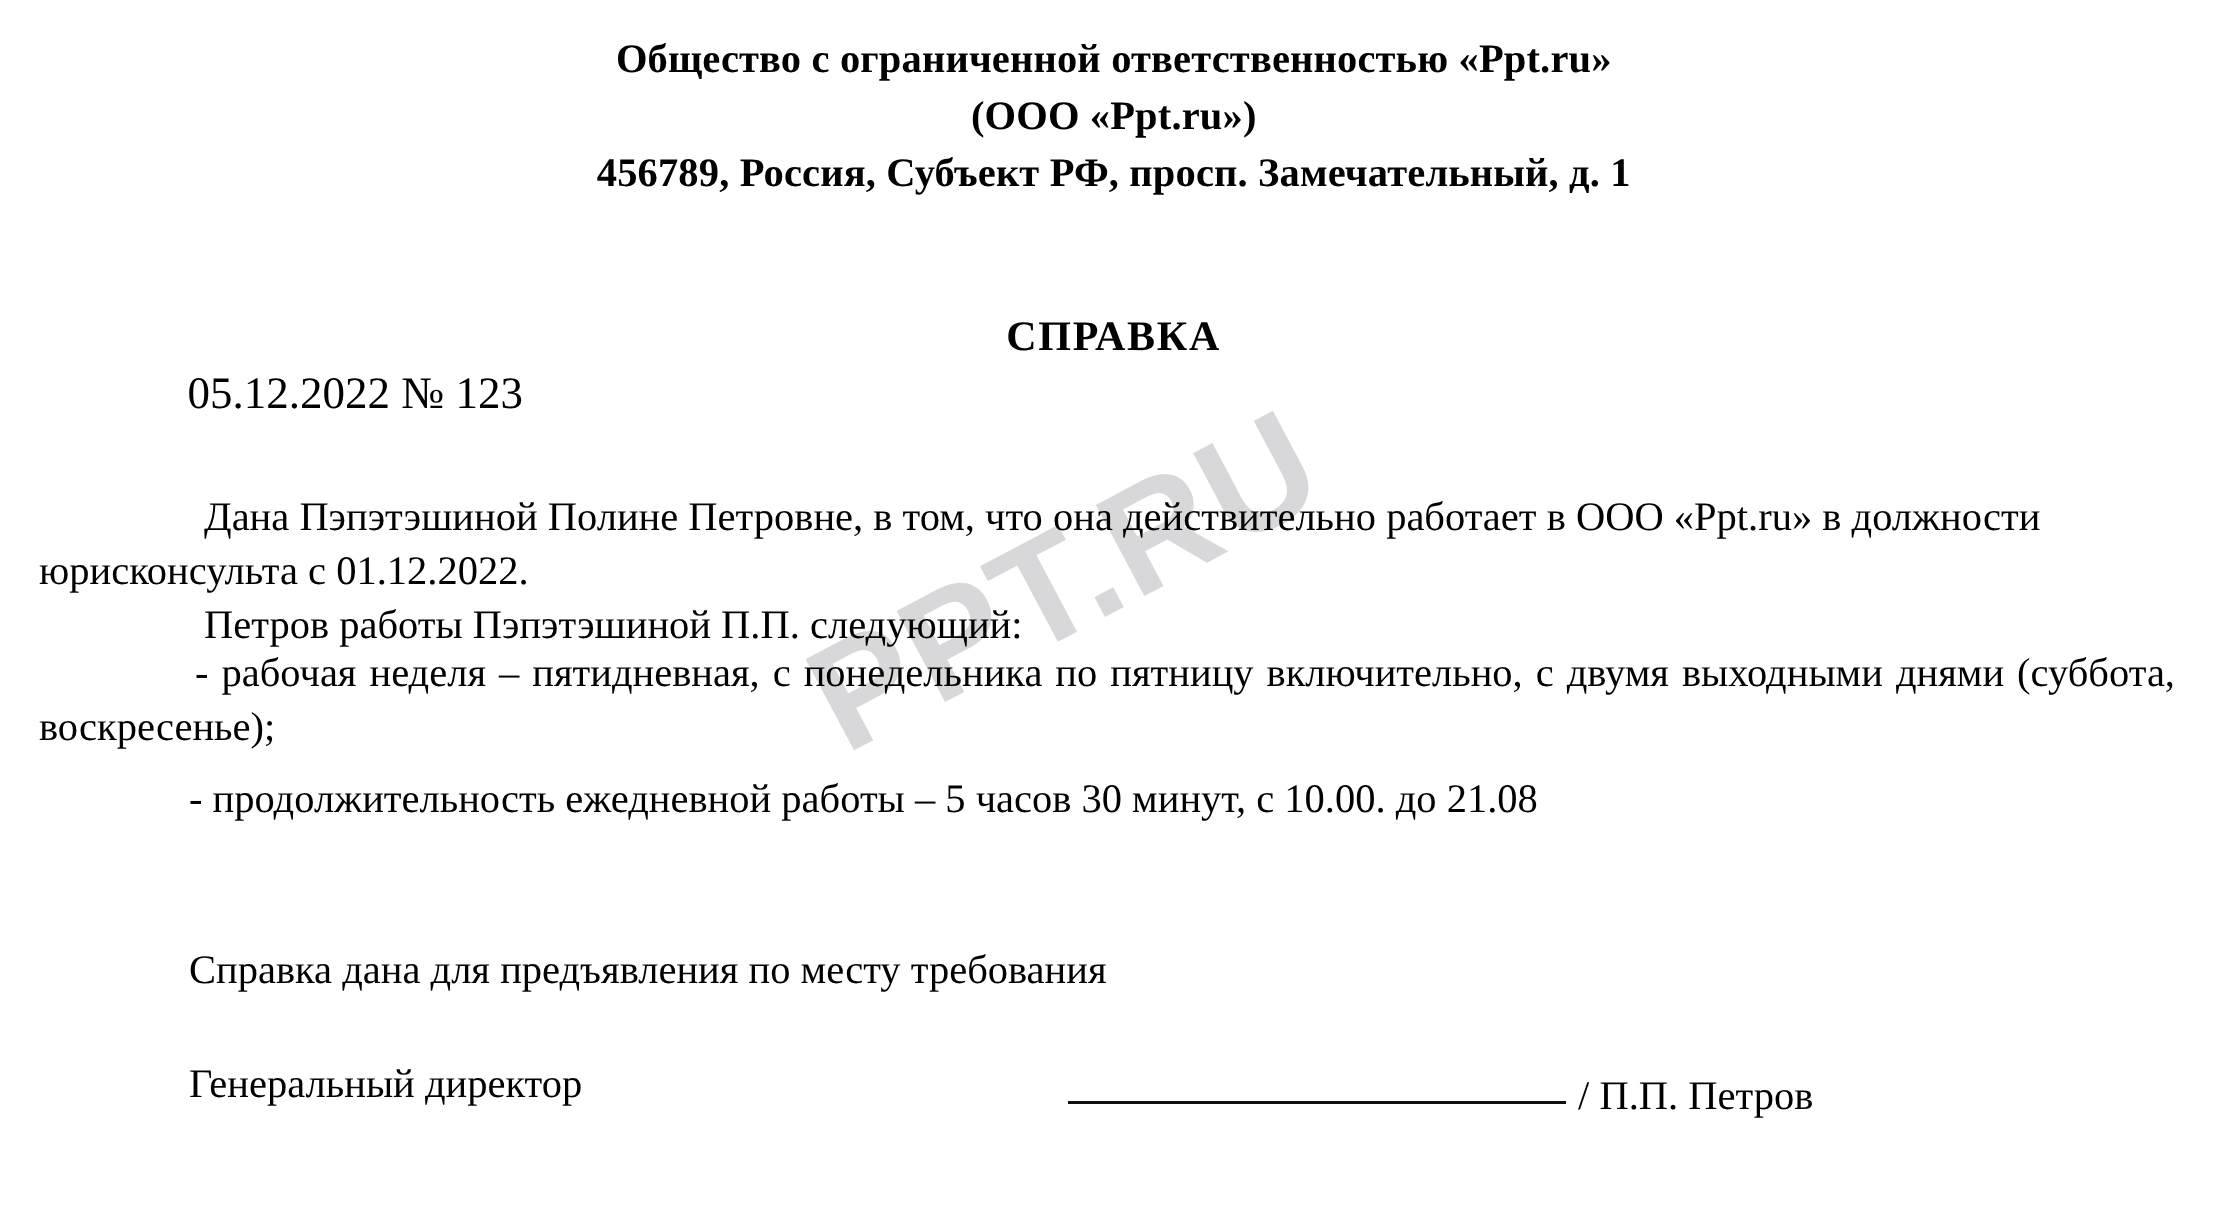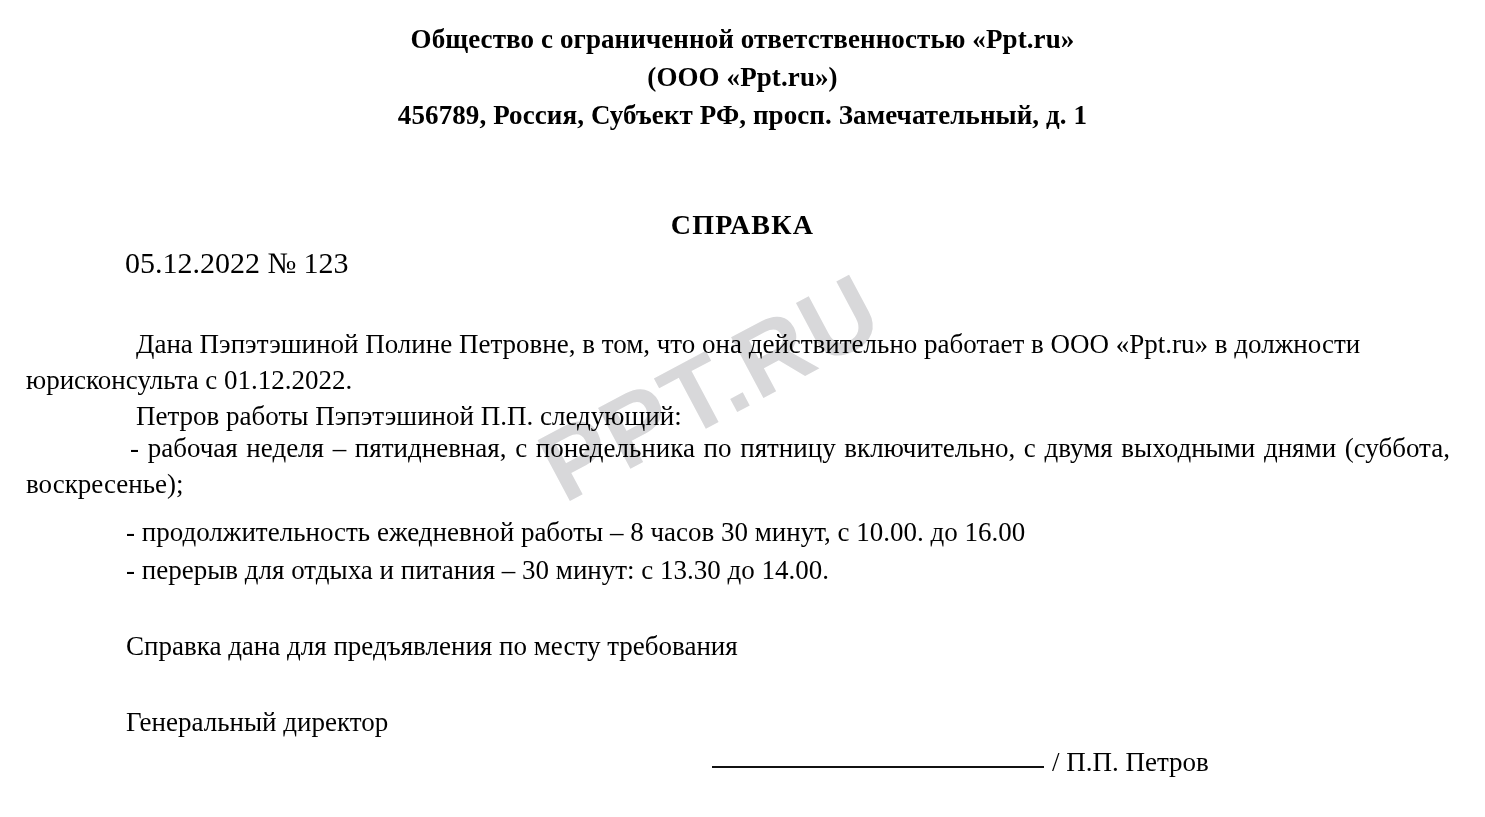--- a/index.html
+++ b/index.html
@@ -111,21 +111,21 @@
   .p-item2 { top: 514px; text-indent: 100px; }
   .p-item3 { top: 552px; text-indent: 100px; }
 
   .p-purpose { top: 628px; text-indent: 100px; }
 
   .p-sig-role  { top: 704px; text-indent: 100px; }
   .p-sig-org   { top: 744px; text-indent: 100px; }
 
   #sign-row {
     position: absolute;
-    top: 744px;
+    top: 712px;
     left: 712px;
     font-size: 27px;
     line-height: 36px;
     white-space: nowrap;
   }
   #sign-line {
     display: inline-block;
     width: 332px;
     border-bottom: 2px solid #111;
     vertical-align: 3px;
@@ -150,23 +150,22 @@
     <div id="doc-title">СПРАВКА</div>
 
     <div id="date-line">05.12.2022 № 123</div>
 
     <div class="body-block p-intro">Дана Пэпэтэшиной Полине Петровне, в том, что она действительно работает в ООО «Ppt.ru» в должности юрисконсульта с 01.12.2022.</div>
 
     <div class="body-block p-regime">Петров работы Пэпэтэшиной П.П. следующий:</div>
 
     <div class="body-block p-item1">- рабочая неделя – пятидневная, с понедельника по пятницу включительно, с двумя выходными днями (суббота, воскресенье);</div>
 
-    <div class="body-block p-item2">- продолжительность ежедневной работы – 8 часов 30 минут, с 10.00. до 16.00</div>
+    <div class="body-block p-item2">- продолжительность ежедневной работы – 5 часов 30 минут, с 10.00. до 21.08</div>
 
-    <div class="body-block p-item3">- перерыв для отдыха и питания – 30 минут: с 13.30 до 14.00.</div>
 
     <div class="body-block p-sig-role">Генеральный директор</div>
 
     <div class="body-block p-purpose">Справка дана для предъявления по месту требования</div>
 
 
     <div id="sign-row">
       <span id="sign-line"></span><span>/</span>&nbsp;<span>П.П. Петров</span>
     </div>
 

